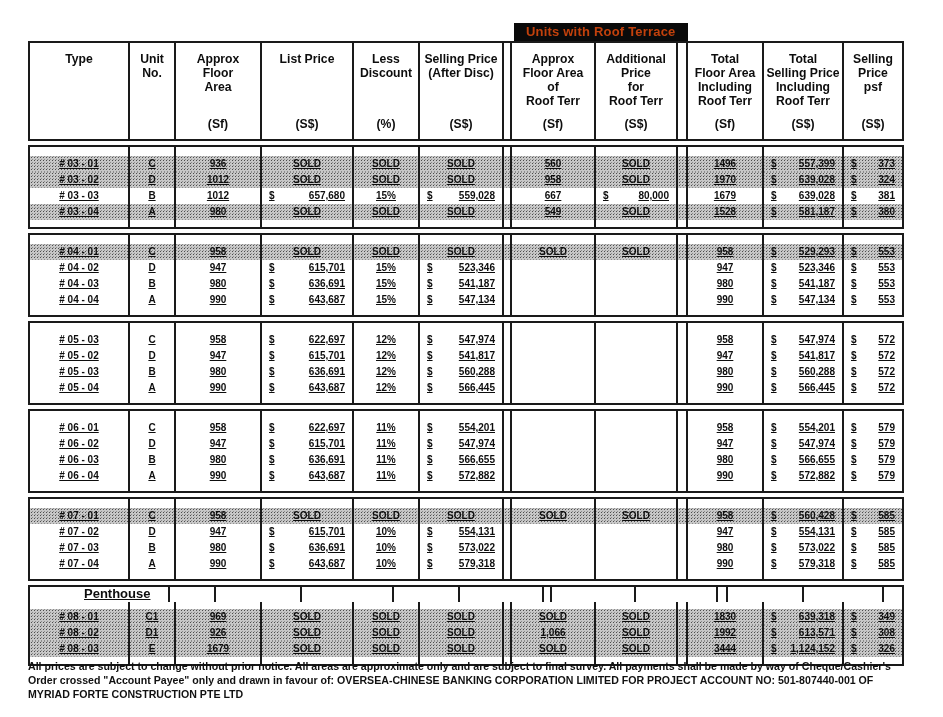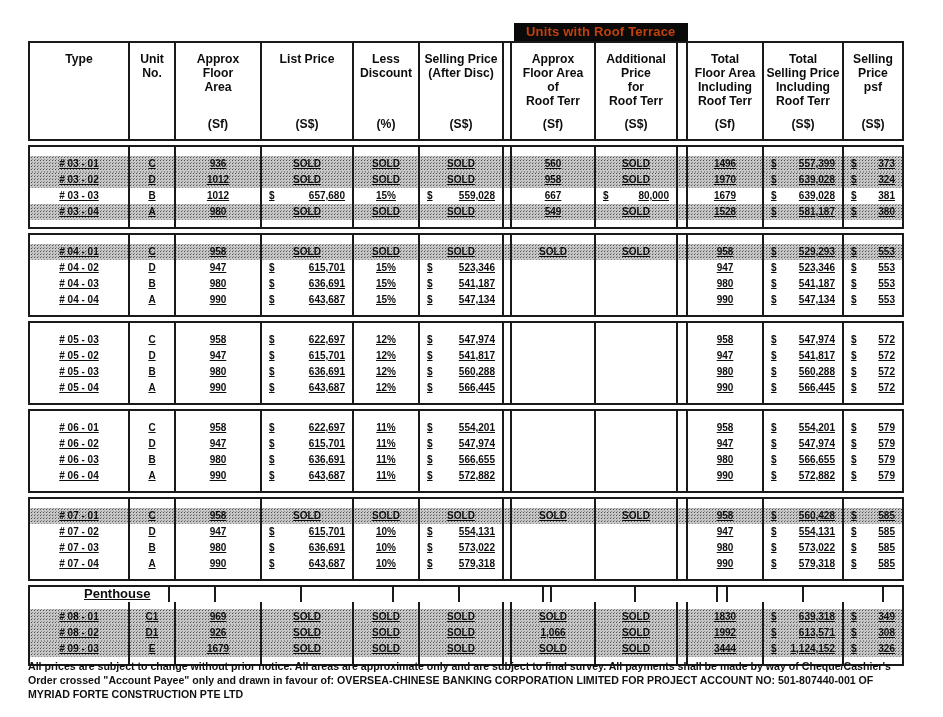--- a/index.html
+++ b/index.html
@@ -849,21 +849,21 @@
           <div class="c money">
             <div class="span">$</div>
             <div class="span">613,571</div>
           </div>
           <div class="c money">
             <div class="span">$</div>
             <div class="span">308</div>
           </div>
         </div>
         <div class="grid-row r sold">
-          <div class="c cen"># 09 - 03</div>
+          <div class="c cen"># 08 - 03</div>
           <div class="c cen">E</div>
           <div class="c cen">1679</div>
           <div class="c cen">SOLD</div>
           <div class="c cen">SOLD</div>
           <div class="c cen">SOLD</div>
           <div class="c"></div>
           <div class="c cen">SOLD</div>
           <div class="c cen">SOLD</div>
           <div class="c"></div>
           <div class="c cen">3444</div>

